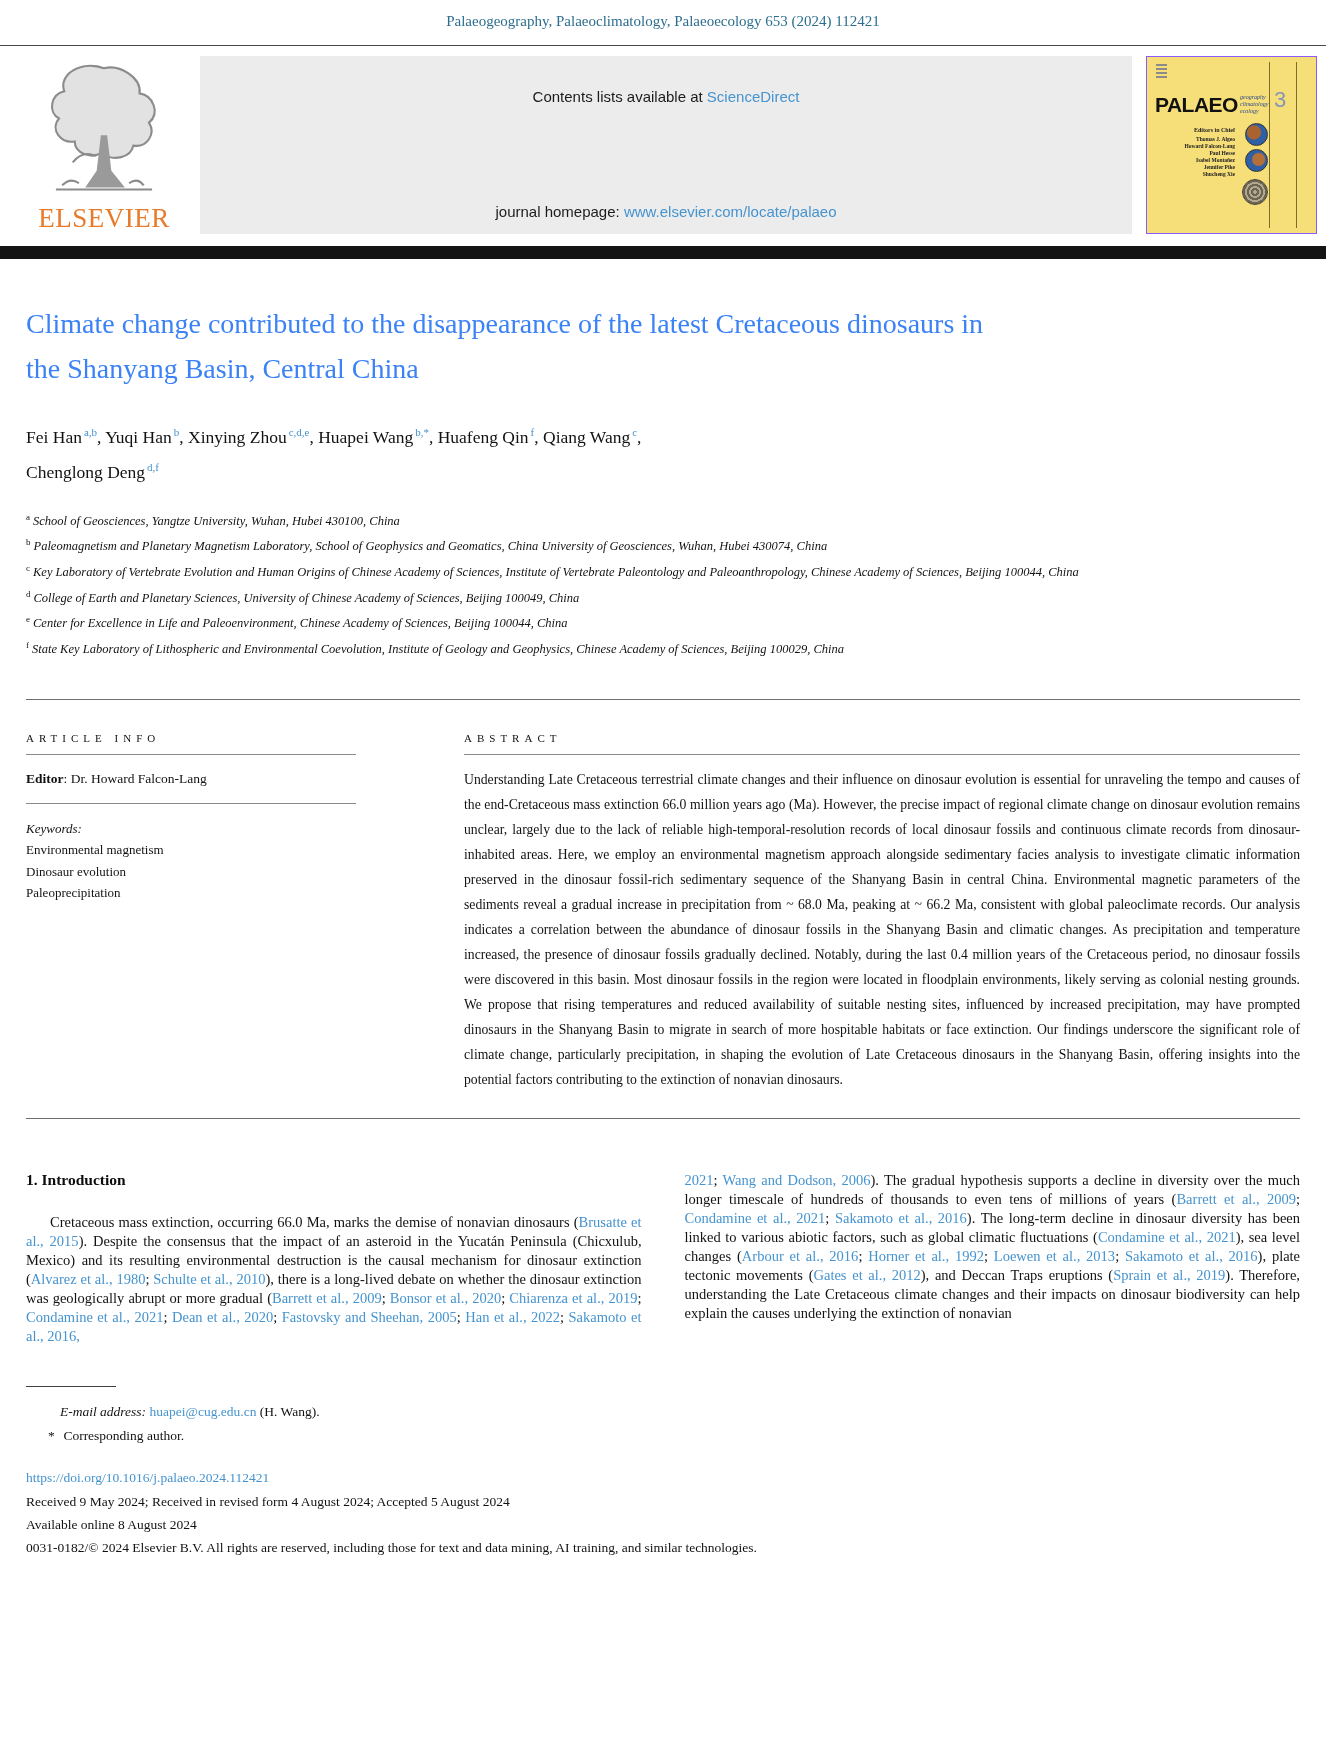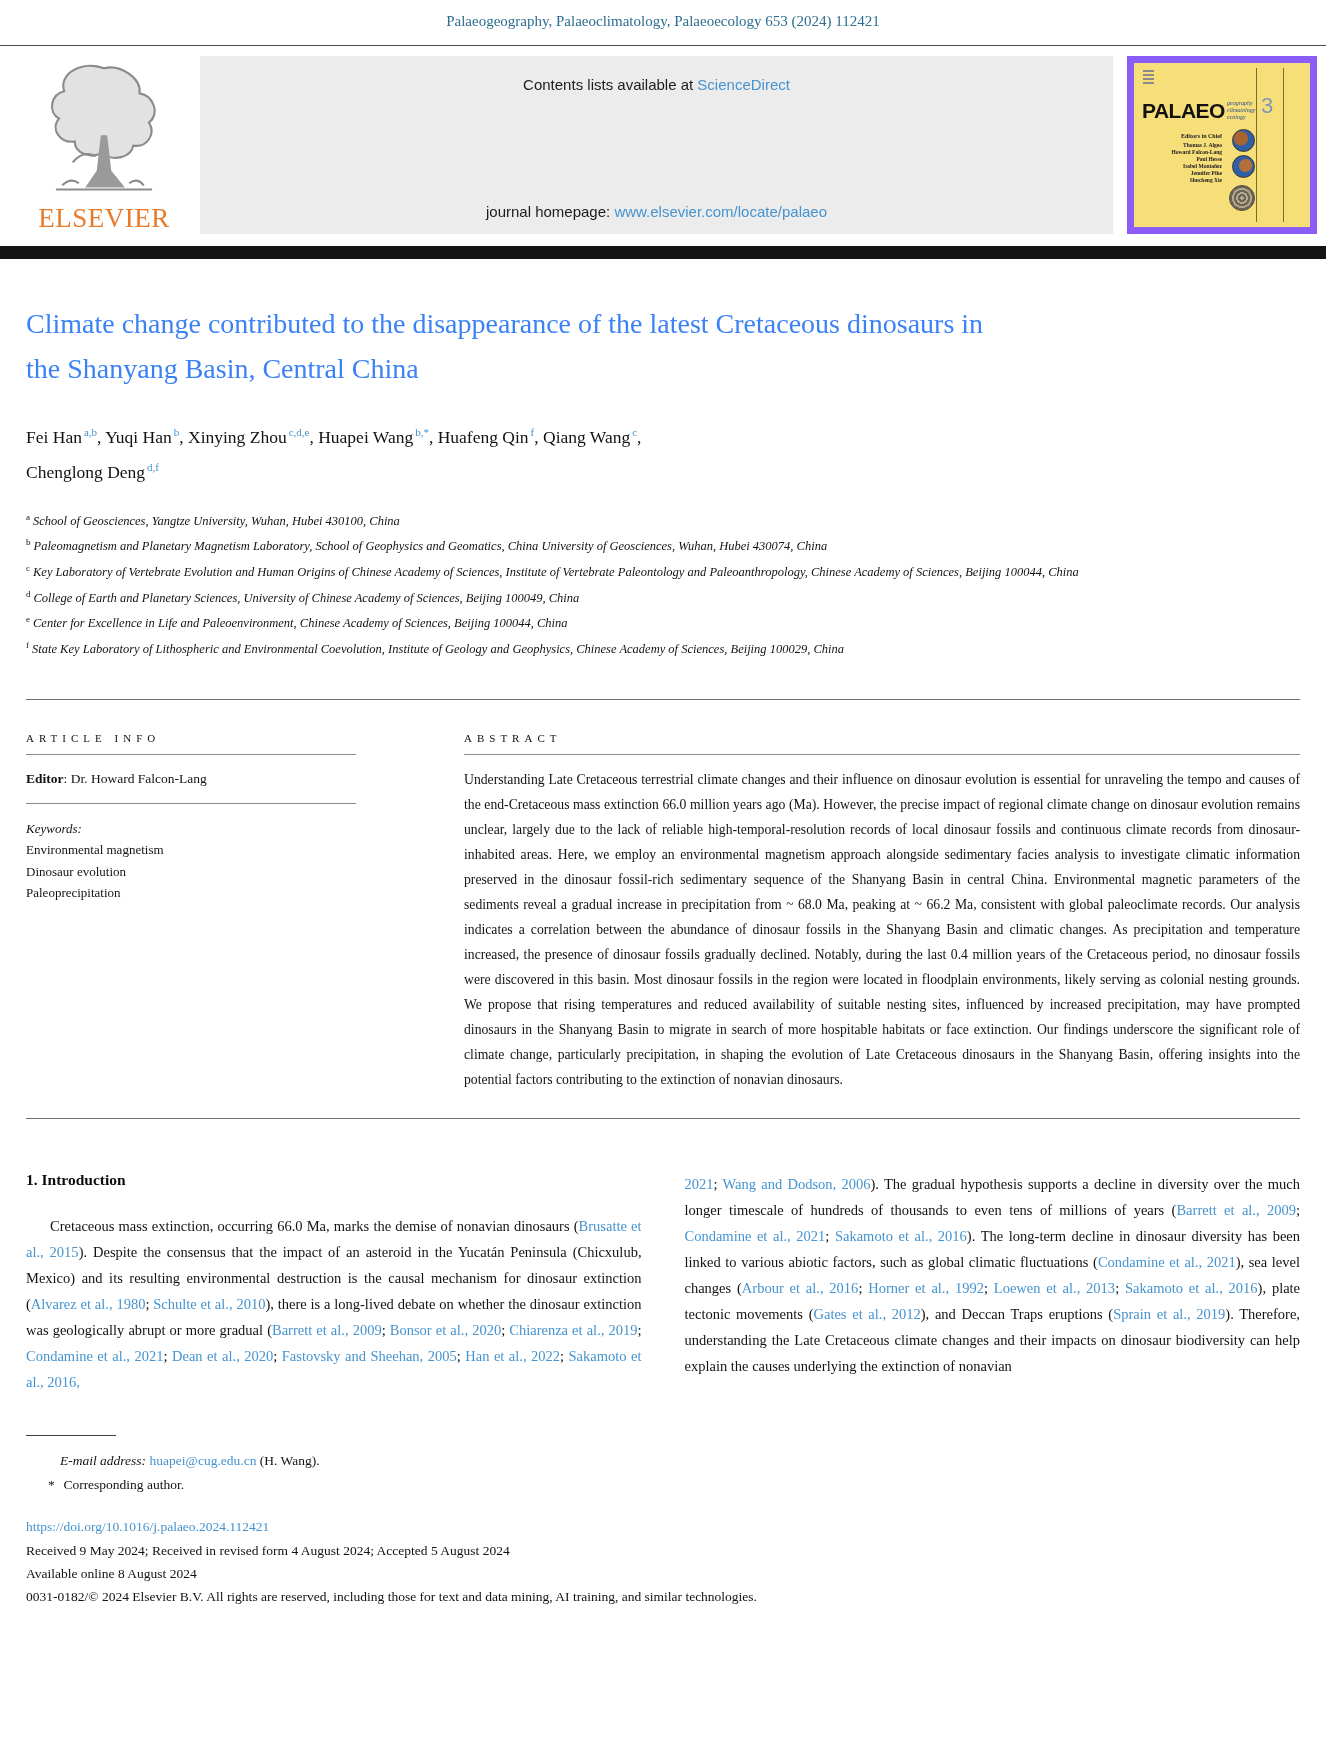--- a/index.html
+++ b/index.html
@@ -8,26 +8,26 @@
   
   .citation-header{padding-top:13px;text-align:center;font-size:15px;color:#2d6e8f;}
   .top-rule{border-top:1px solid #4a4a4a;margin:15px 0 0 0;}
   
   .banner-row{display:flex;align-items:stretch;margin:10px 9px 0 20px;height:178px;}
   .elsevier-block{width:168px;display:flex;flex-direction:column;align-items:center;justify-content:flex-end;}
   .elsevier-tree{flex:1;display:flex;align-items:center;justify-content:center;}
   .elsevier-text{font-size:27px;color:#e87b2a;letter-spacing:.5px;line-height:1;padding-bottom:2px;}
   .banner-center{flex:1;background:#ececec;margin-left:12px;text-align:center;
                  display:flex;flex-direction:column;justify-content:space-between;
-                 padding:20px 0 14px 0;box-sizing:border-box;}
+                 padding:32px 0 14px 0;box-sizing:border-box;}
   .contents-line,.homepage-line{font-family:"Liberation Sans",sans-serif;font-size:15px;color:#1c1c1c;}
   .journal-title{font-size:27px;color:#111;}
   .link{color:#4593cf;}
   
-  .cover-block{width:190px;margin-left:14px;background:#f6de79;border:7px solid #8b5cf6;
+  .cover-block{width:171px;margin-left:14px;background:#f6de79;border:1px solid #8b5cf6;
                position:relative;box-sizing:border-box;overflow:hidden;}
   .cover-line{position:absolute;top:5px;bottom:5px;width:1px;background:#7a6d2a;}
   .cover-line1{left:122px;}
   .cover-line2{left:149px;}
   .cover-mark{position:absolute;left:9px;top:7px;width:11px;height:15px;
               background:repeating-linear-gradient(#8a8a8a 0 2px,#f6de79 2px 4px);}
   .cover-brand{position:absolute;left:8px;top:36px;font-family:"Liberation Sans",sans-serif;
                font-weight:bold;font-size:21px;letter-spacing:-.5px;color:#111;}
   .cover-subtitle{position:absolute;left:93px;top:37px;font-size:6px;font-style:italic;
                   color:#2b4a8b;line-height:7px;text-align:left;}
@@ -60,21 +60,21 @@
   .editor-line b{font-weight:bold;}
   .info-rule2{border-top:1px solid #8a8a8a;margin-top:16px;}
   .kw-label{font-size:13px;font-style:italic;margin-top:14px;line-height:21.5px;}
   .kw{font-size:13px;line-height:21.5px;}
   .abstract-text{font-size:13.7px;line-height:25px;text-align:justify;margin:12px 0 0 0;}
   
   .mid-rule{border-top:1px solid #6f6f6f;margin:26px 26px 0 26px;}
   .intro-row{display:flex;margin:52px 26px 0 26px;gap:43px;}
   .intro-col{flex:1;min-width:0;}
   h2{font-size:15.5px;margin:0 0 24px 0;color:#0d0d0d;}
-  .body-text{font-size:14.5px;line-height:26px;text-align:justify;margin:0;}
+  .body-text{font-size:14.5px;line-height:19px;text-align:justify;margin:0;}
   .indent{text-indent:24px;}
   .cite-link{color:#4593cf;}
   
   .footnote-block{margin:40px 26px 0 26px;}
   .fn-rule{width:90px;border-top:1px solid #3f3f3f;margin-bottom:13px;}
   .fn-line{font-size:13.5px;line-height:24px;padding-left:22px;}
   .fn-star{display:inline-block;width:12px;}
   .fn-email{padding-left:34px;}
   .fn-email i{font-style:italic;}
   .bottom-block{margin:18px 26px 0 26px;font-size:13.5px;line-height:23px;}

